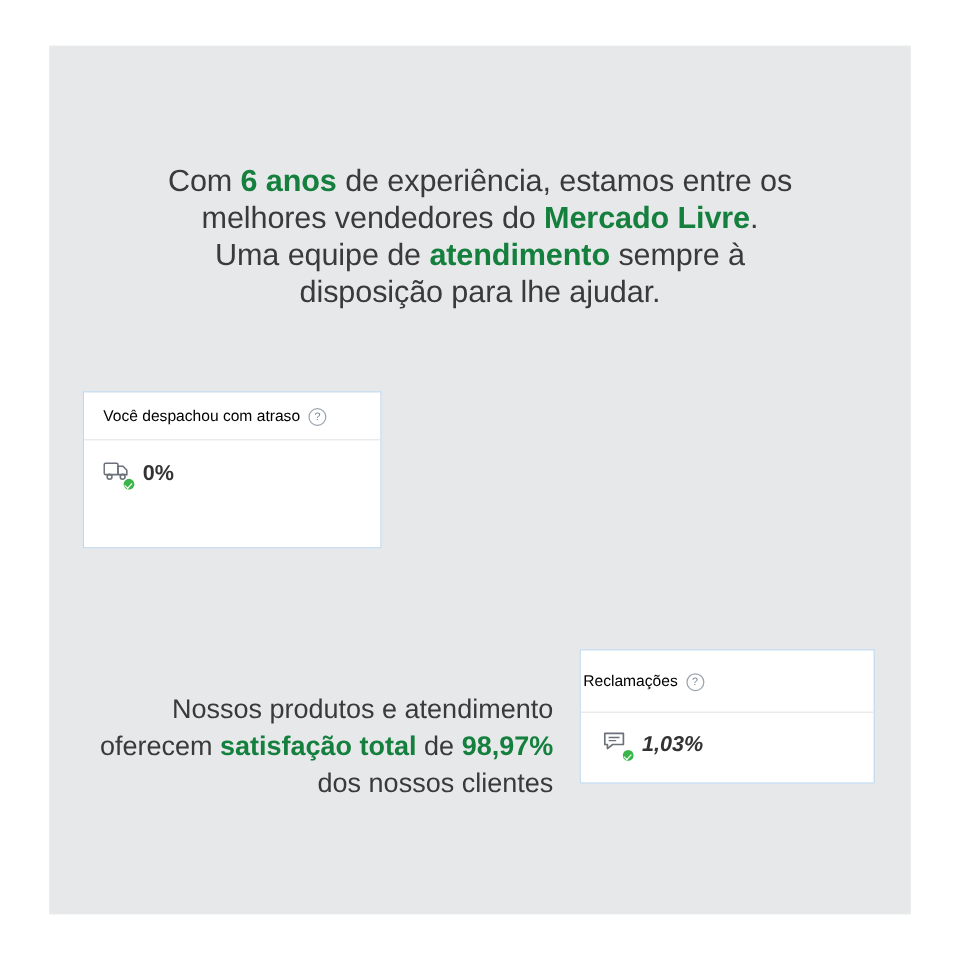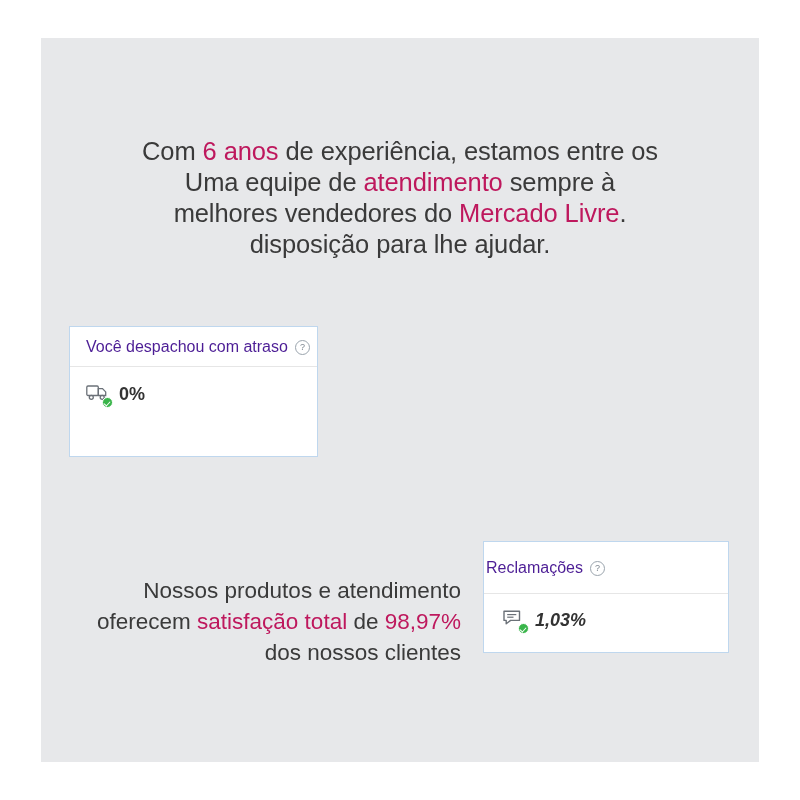--- a/index.html
+++ b/index.html
@@ -29,21 +29,21 @@
     left: 0;
     top: 98px;
     width: 718px;
     text-align: center;
     font-size: 25.5px;
     line-height: 31px;
     color: #3a3a3a;
     letter-spacing: -0.1px;
   }
   .hl-line { display: block; white-space: nowrap; }
-  .blue { color: #be185d; font-weight: normal; }
+  .blue { color: #15803d; font-weight: bold; }
 
   
   .card-ship {
     position: absolute;
     left: 28px;
     top: 288px;
     width: 249px;
     height: 131px;
     background: #ffffff;
     border: 1px solid #bfd7ee;
@@ -54,22 +54,22 @@
     left: 0; top: 0;
     width: 100%;
     height: 40px;
     border-bottom: 1px solid #e6e6e6;
     box-sizing: border-box;
     display: flex;
     align-items: center;
     padding-left: 16px;
   }
   .card-head-title {
-    font-size: 16px;
-    color: #4c1d95;
+    font-size: 13px;
+    color: #000000;
   }
   .help-icon {
     display: inline-block;
     width: 13px;
     height: 13px;
     margin-left: 7px;
     border-radius: 50%;
     border: 1px solid #9aa4ad;
     color: #7b858e;
     font-size: 9px;
@@ -178,22 +178,22 @@
     transform: rotate(42deg);
   }
 </style>
 </head>
 <body>
 
 <div class="canvas">
 
   <div class="headline">
     <span class="hl-line"><span>Com </span><span class="blue">6 anos</span><span> de experiência, estamos entre os</span></span>
+    <span class="hl-line"><span>melhores vendedores do </span><span class="blue">Mercado Livre</span><span>.</span></span>
     <span class="hl-line"><span>Uma equipe de </span><span class="blue">atendimento</span><span> sempre à</span></span>
-    <span class="hl-line"><span>melhores vendedores do </span><span class="blue">Mercado Livre</span><span>.</span></span>
     <span class="hl-line"><span>disposição para lhe ajudar.</span></span>
   </div>
 
   <div class="card-ship">
     <div class="card-head">
       <span class="card-head-title">Você despachou com atraso</span>
       <span class="help-icon">?</span>
     </div>
     <div class="metric-row">
       <span class="icon-wrap">

